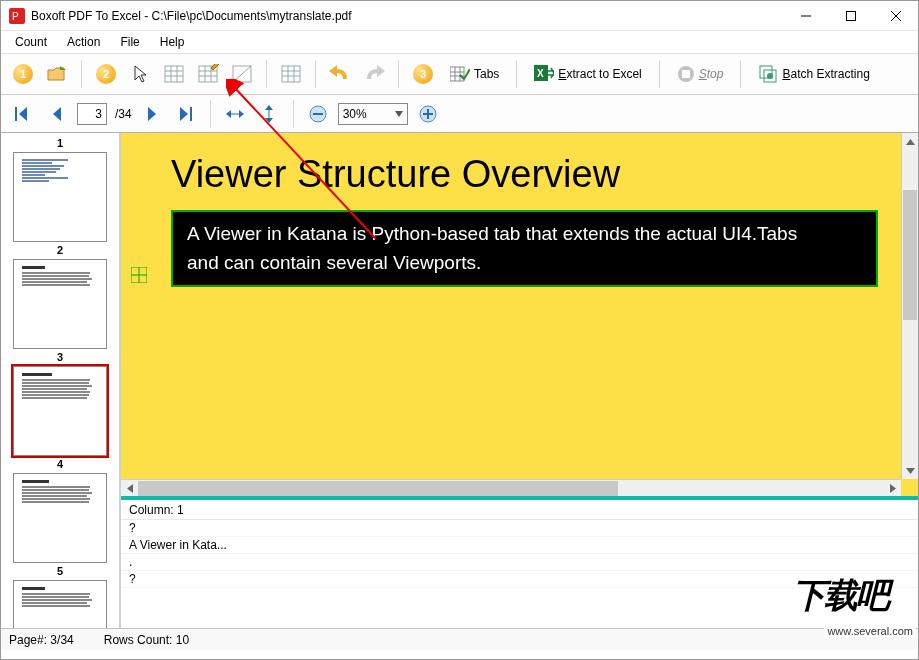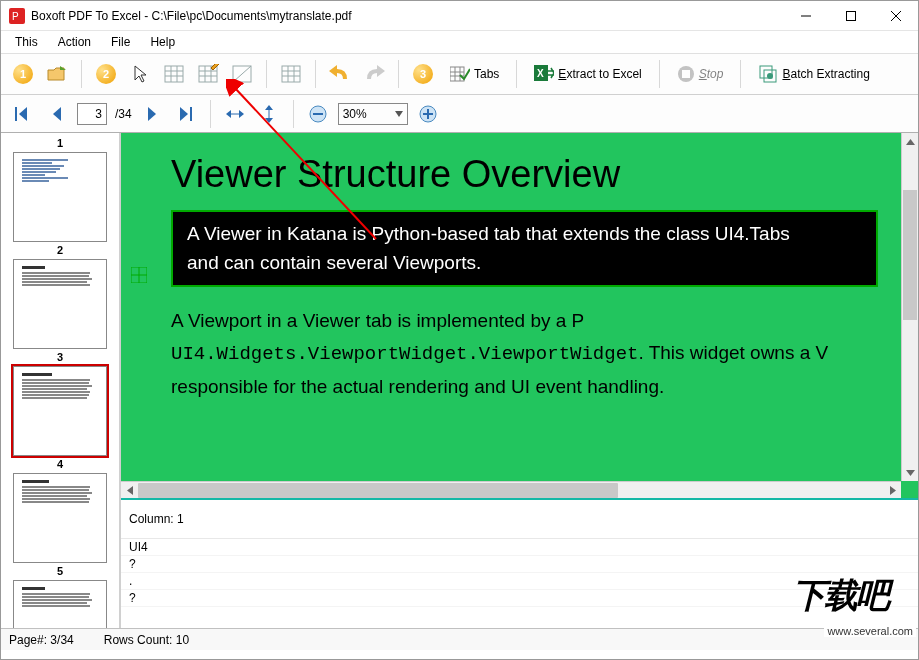--- a/index.html
+++ b/index.html
@@ -21,38 +21,38 @@
 .pagetotal { font-size: 12px; margin-left: 2px; }
 .zoomselect { width: 70px; height: 22px; border: 1px solid #888; font-size: 12px; padding: 0 4px; display: flex; align-items: center; justify-content: space-between; }
 .mainarea { display: flex; height: 495px; }
 .thumbs { width: 120px; border-right: 2px solid #d0d0d0; overflow-y: auto; background: #fff; padding: 4px 2px; position: relative; }
 .thumb { border: 1px solid #888; margin: 3px 10px 2px 10px; height: 90px; background: #fff; padding: 6px 8px; font-size: 4px; color: #666; overflow: hidden; }
 .thumb.active { outline: 2px solid #c00; }
 .thumbnum { text-align: center; font-size: 11px; font-weight: bold; margin-bottom: 2px; }
 .thumblines { display: flex; flex-direction: column; gap: 1px; }
 .thumblines div { height: 2px; background: #6a8ab5; }
 .rightpane { flex: 1; display: flex; flex-direction: column; }
-.preview { flex: 1; background: #22c55e; position: relative; overflow: hidden; border-bottom: 2px solid #14b8a6; }
+.preview { flex: 1; background: #fde047; position: relative; overflow: hidden; border-bottom: 4px solid #14b8a6; }
 .preview-content { padding: 20px 40px 0 50px; }
 .h1 { font-size: 38px; font-weight: 400; margin-bottom: 14px; color: #000; font-family: Arial, sans-serif; }
 .tableicon { position: absolute; left: 10px; top: 134px; }
 .selected { background: #000; color: #fff; border: 2px solid #0a0; padding: 8px 14px; font-size: 19px; line-height: 1.5; font-family: Arial, sans-serif; margin-bottom: 18px; }
 .selected .mono { font-family: Liberation Sans, sans-serif; }
 .body { font-size: 19px; line-height: 1.7; color: #000; font-family: Arial, sans-serif; text-align: justify; }
 .body .mono { font-family: "Courier New", monospace; }
 .hscroll { height: 17px; background: #f0f0f0; border-top: 1px solid #ccc; display: flex; align-items: center; }
 .hscroll .arrow { width: 17px; height: 17px; display:flex; align-items:center; justify-content:center; }
 .hscroll .track { flex: 1; height: 17px; position: relative; }
 .hscroll .handle { position: absolute; left: 0; width: 480px; height: 15px; top: 1px; background: #c8c8c8; border-radius: 1px; }
 .preview-vscroll { position: absolute; right: 0; top: 0; bottom: 17px; width: 17px; background: #f0f0f0; border-left: 1px solid #ccc; }
 .preview-vscroll .arrow { height: 17px; display:flex;align-items:center;justify-content:center;}
 .preview-vscroll .vtrack { position: absolute; top: 17px; bottom: 17px; left:0; right:0; }
 .preview-vscroll .vhandle { position: absolute; top: 40px; height: 130px; left: 1px; right:1px; background:#c8c8c8; }
 .datapanel { height: 128px; background: #fff; display:flex; flex-direction:column; font-size:12px; }
-.datapanel .header { padding: 7px 8px; border-bottom: 1px solid #e8e8e8; height: 39px; display:flex; align-items:center; }
+.datapanel .header { padding: 7px 8px; border-bottom: 1px solid #e8e8e8; height: 20px; display:flex; align-items:center; }
 .datapanel .rows { flex:1; overflow:hidden; }
 .datapanel .row { padding: 2px 8px; border-bottom: 1px solid #f4f4f4; height:17px; display:flex; align-items:center; }
 .statusbar { height: 22px; border-top: 1px solid #c0c0c0; display: flex; align-items: center; font-size: 12px; padding: 0 8px; gap: 30px; background:#f8f8f8; }
 .numcircle { width:20px; height:20px; border-radius:50%; background: radial-gradient(circle at 30% 30%, #ffe08a, #f0a000); display:flex; align-items:center; justify-content:center; color:#fff; font-weight:bold; font-size:11px; }
 .watermark { position:absolute; right:2px; bottom:22px; font-size:11px; color:#333; background:#fff; padding:0 3px; }
 .logo { position:absolute; right:30px; bottom:40px; font-size:34px; font-weight:900; color:#000; font-style:italic; letter-spacing:-2px; }
 .arrow-annot { position:absolute; left:225px; top:78px; pointer-events:none; }
 .stopicon { filter: grayscale(1) opacity(0.5); font-style: italic; }
 </style>
 </head>
@@ -78,21 +78,21 @@
     </div>
   <div class="winbtn">
       <svg width="10" height="10">
         <line x1="0" y1="0" x2="10" y2="10" stroke="#000"></line>
         <line x1="10" y1="0" x2="0" y2="10" stroke="#000"></line>
       </svg>
     </div>
 </div>
 
 <div class="menubar">
-  <span>This</span>
+  <span>Count</span>
   <span>Action</span>
   <span>File</span>
   <span>Help</span>
 </div>
 
 <div class="toolbar1">
   <div class="tbtn">
       <span class="numcircle">1</span>
     </div>
   <div class="tbtn">
@@ -337,27 +337,22 @@
   <div class="rightpane">
     <div class="preview">
       <div class="preview-content">
         <div class="h1">Viewer Structure Overview</div>
         <svg class="tableicon" width="16" height="16">
             <rect x="0" y="0" width="16" height="16" fill="none" stroke="#0a0"></rect>
             <line x1="8" y1="0" x2="8" y2="16" stroke="#0a0"></line>
             <line x1="0" y1="8" x2="16" y2="8" stroke="#0a0"></line>
           </svg>
         <div class="selected">
-          <span>A Viewer in Katana is Python-based tab that extends the class </span><span class="mono">UI4.Tabs</span><br>
+          <span>A Viewer in Katana is Python-based tab that extends the actual </span><span class="mono">UI4.Tabs</span><br>
           <span>and can contain several </span><span class="mono">Viewports</span><span>.</span>
-        </div>
-        <div class="body">
-          <span>A Viewport in a Viewer tab is implemented by a P</span><br>
-          <span class="mono">UI4.Widgets.ViewportWidget.ViewportWidget</span><span>. This widget owns a V</span><br>
-          <span>responsible for the actual rendering and UI event handling.</span>
         </div>
       </div>
       <div class="preview-vscroll">
         <div class="arrow">
             <svg width="9" height="6">
               <path d="M0 6 L9 6 L4.5 0 Z" fill="#666"></path>
             </svg>
           </div>
         <div class="vtrack">
             <div class="vhandle"></div>
@@ -381,22 +376,22 @@
             <svg width="6" height="9">
               <path d="M0 0 L0 9 L6 4.5 Z" fill="#666"></path>
             </svg>
           </div>
       </div>
     </div>
 
     <div class="datapanel">
       <div class="header">Column: 1</div>
       <div class="rows">
-        <div class="row">UI4</div>
         <div class="row">?</div>
+        <div class="row">A Viewer in Kata...</div>
         <div class="row">.</div>
         <div class="row">?</div>
       </div>
     </div>
   </div>
 </div>
 
 <div class="statusbar">
   <span>Page#: 3/34</span>
   <span>Rows Count: 10</span>

